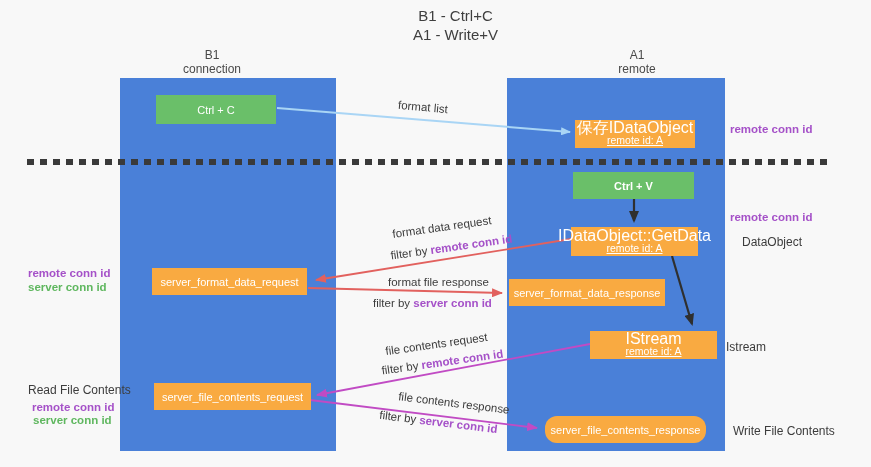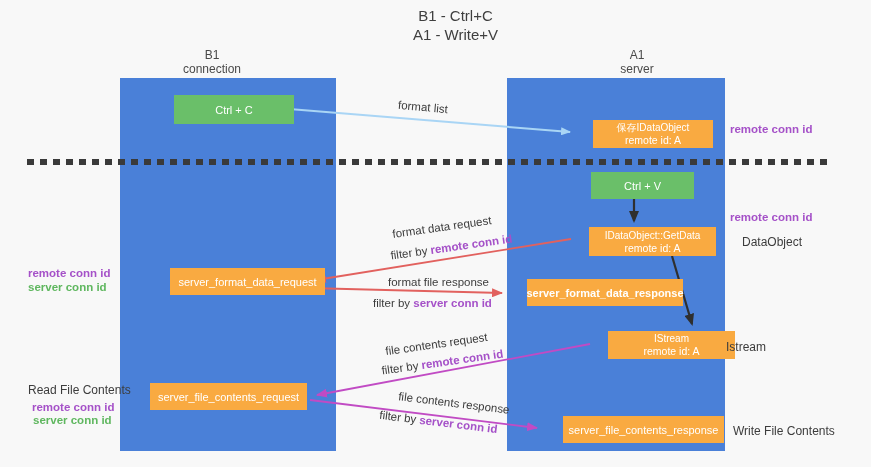--- a/index.html
+++ b/index.html
@@ -27,26 +27,25 @@
   .lane-hdr{
     text-align:center;
     font-size:12px;line-height:14px;
     color:#4a4a4a;
   }
   .node{
     display:flex;flex-direction:column;
     align-items:center;justify-content:center;
     color:#ffffff;
     text-align:right;
-    margin-left:18px;
   }
   .node.green{background:#6abf69;font-size:11.5px;}
   .node.orange{background:#f9aa41;font-size:11px;}
-  .node .l2{font-size:10.5px;line-height:13px;}
-  .node .l1{font-size:10px;line-height:13px;}
+  .node .l2{font-size:10.5px;line-height:13px;text-decoration:underline;}
+  .node .l1{font-size:16px;line-height:13px;}
   .node.single{font-size:11px;}
   .lbl{
     font-size:11.5px;
     color:#3c3c3c;
     white-space:nowrap;
   }
   .purple{color:#a551c8;font-weight:bold;}
   .greentx{color:#5fb75f;font-weight:bold;}
   .dark{color:#3c3c3c;font-weight:normal;}
   .dashline{
@@ -64,21 +63,21 @@
     <div>B1 - Ctrl+C</div>
     <div>A1 - Write+V</div>
   </div>
 
   <div class="abs lane-hdr" style="left:104px;top:48px;width:216px;">
     <div>B1</div>
     <div>connection</div>
   </div>
   <div class="abs lane-hdr" style="left:528px;top:48px;width:218px;">
     <div>A1</div>
-    <div>server</div>
+    <div>remote</div>
   </div>
 
   <div class="abs lane" style="left:120px;top:78px;width:216px;height:373px;"></div>
   <div class="abs lane" style="left:507px;top:78px;width:218px;height:373px;"></div>
 
   <div class="abs dashline" style="left:27px;top:159px;width:806px;"></div>
 
   <svg class="abs" style="left:0;top:0;" width="871" height="467" viewBox="0 0 871 467">
     <defs>
       <marker id="mBlue" markerUnits="userSpaceOnUse" markerWidth="11" markerHeight="8" refX="9" refY="4" orient="auto">
@@ -105,47 +104,47 @@
 
   <div class="abs node green single" style="left:156px;top:95px;width:120px;height:29px;">
     <span>Ctrl + C</span>
   </div>
 
   <div class="abs node orange" style="left:575px;top:120px;width:120px;height:28px;">
     <span class="l1">保存IDataObject</span>
     <span class="l2">remote id: A</span>
   </div>
 
-  <div class="abs node green single" style="left:573px;top:172px;width:103px;height:27px;">
+  <div class="abs node green single" style="left:573px;top:172px;width:121px;height:27px;font-weight:bold;">
     <span>Ctrl + V</span>
   </div>
 
   <div class="abs node orange" style="left:571px;top:227px;width:127px;height:29px;">
     <span class="l1">IDataObject::GetData</span>
     <span class="l2">remote id: A</span>
   </div>
 
   <div class="abs node orange single" style="left:152px;top:268px;width:155px;height:27px;">
     <span>server_format_data_request</span>
   </div>
 
-  <div class="abs node orange single" style="left:509px;top:279px;width:156px;height:27px;font-weight:bold;">
+  <div class="abs node orange single" style="left:509px;top:279px;width:156px;height:27px;">
     <span>server_format_data_response</span>
   </div>
 
   <div class="abs node orange" style="left:590px;top:331px;width:127px;height:28px;">
     <span class="l1">IStream</span>
     <span class="l2">remote id: A</span>
   </div>
 
-  <div class="abs node orange single" style="left:132px;top:383px;width:157px;height:27px;">
+  <div class="abs node orange single" style="left:154px;top:383px;width:157px;height:27px;">
     <span>server_file_contents_request</span>
   </div>
 
-  <div class="abs node orange single" style="left:545px;top:416px;width:161px;height:27px;">
+  <div class="abs node orange single" style="left:545px;top:416px;width:161px;height:27px;border-radius:12px;">
     <span>server_file_contents_response</span>
   </div>
 
   <div class="abs lbl" style="left:398px;top:101px;transform:rotate(5deg);">format list</div>
 
   <div class="abs lbl" style="left:392px;top:221px;transform:rotate(-8deg);">format data request</div>
   <div class="abs lbl" style="left:390px;top:241px;transform:rotate(-8deg);">
     <span class="dark">filter by </span><span class="purple">remote conn id</span>
   </div>
 

